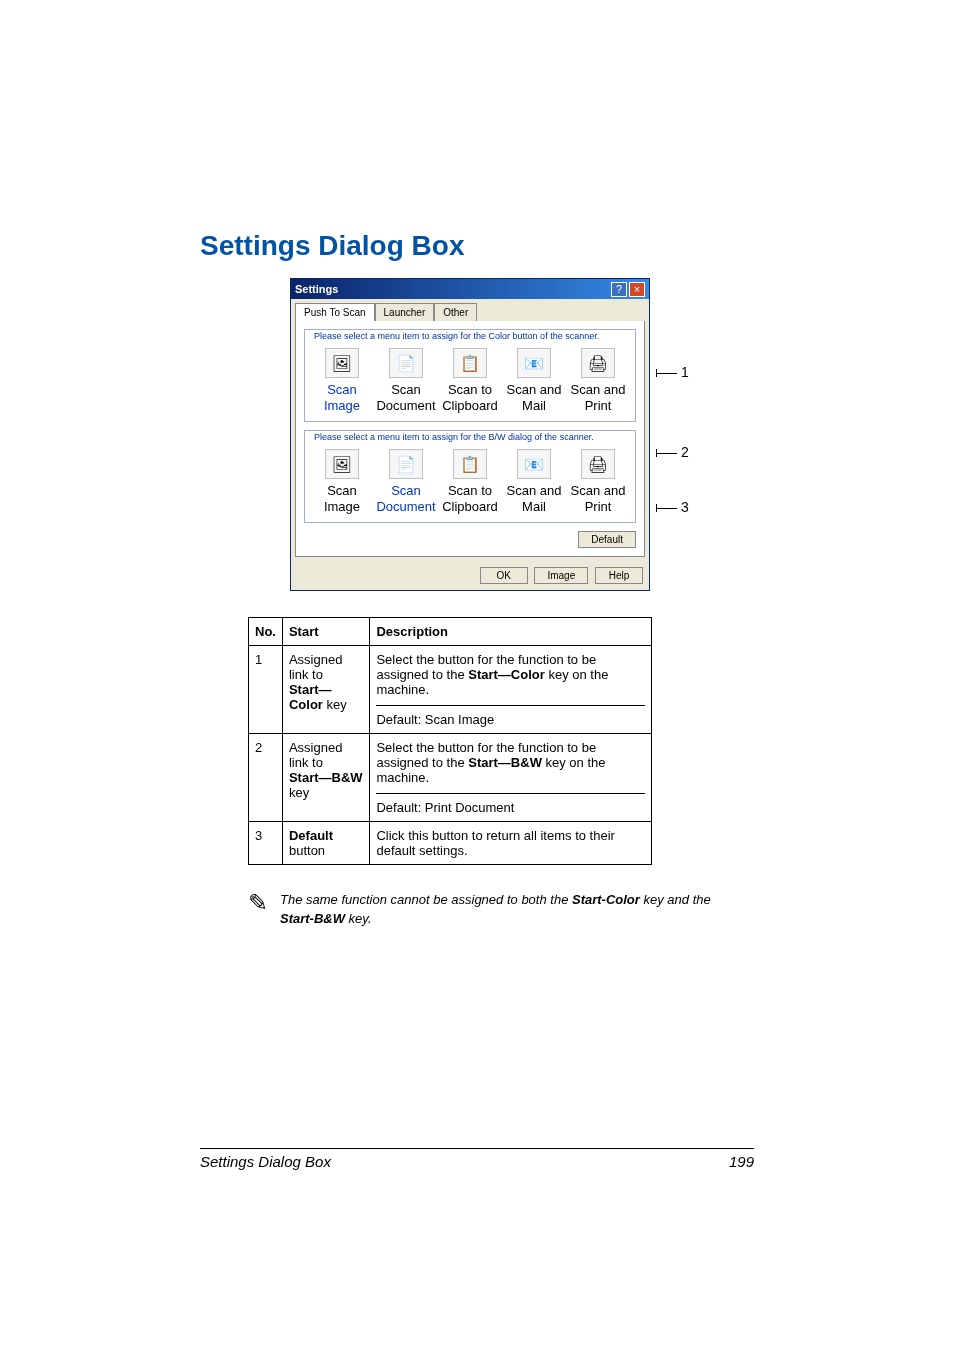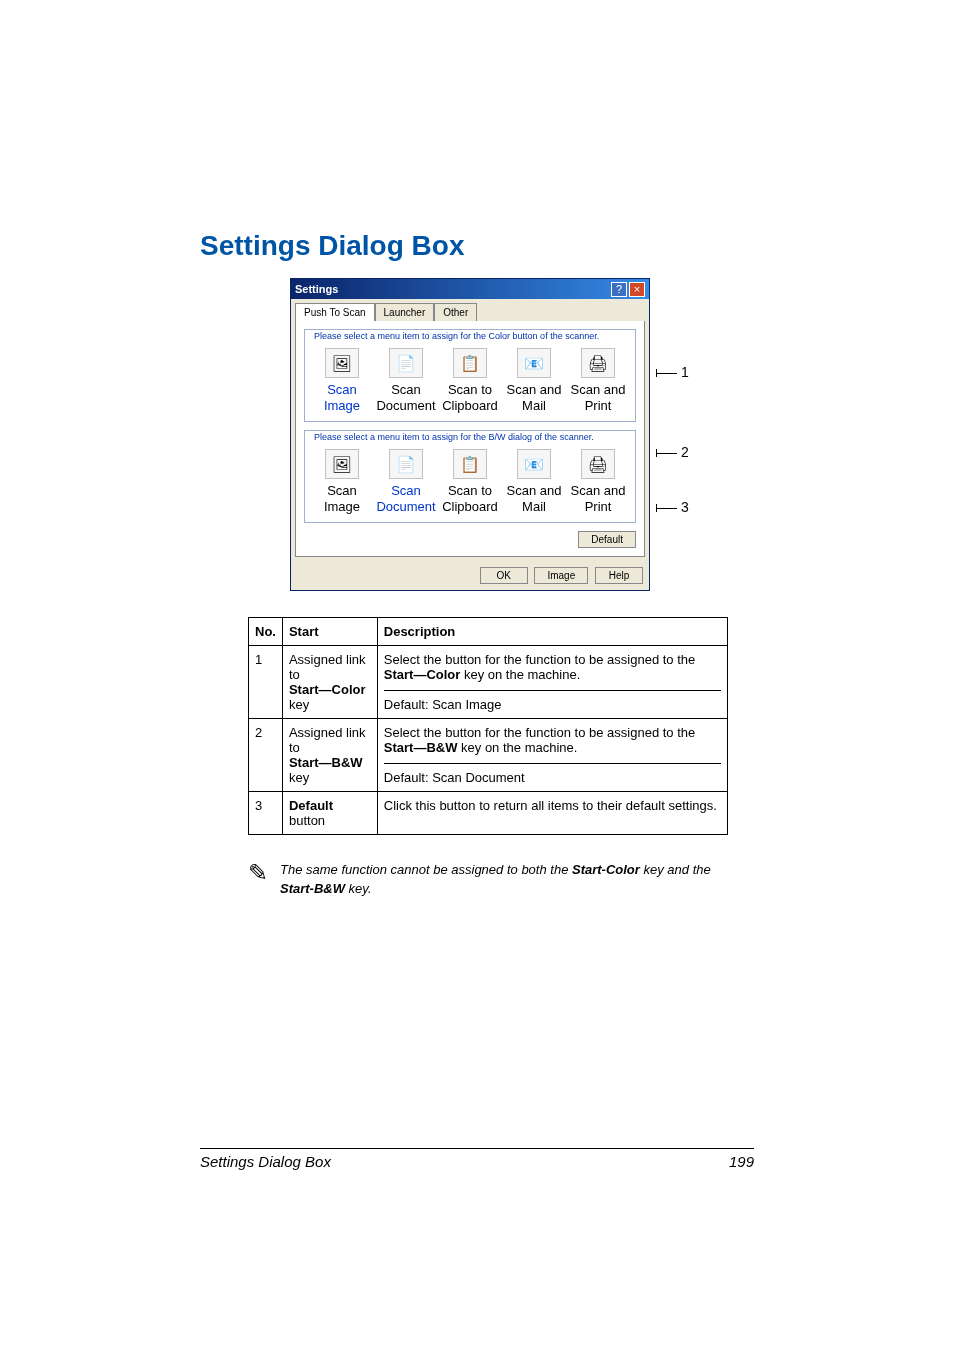--- a/index.html
+++ b/index.html
@@ -66,21 +66,21 @@
   .item { width: 62px; text-align: center; }
   .item-icon { width: 34px; height: 30px; border: 1px solid #c0c0c0; margin: 0 auto 4px; display:flex; align-items:center; justify-content:center; font-size:16px; background:#f6f6f6;}
   .item-label { font-size: 13px; line-height: 1.2; color: #000; }
   .item-label.sel { color: #0033cc; }
   .default-row { text-align: right; margin-top: 2px; }
   .winbtn { font-size: 10px; padding: 2px 12px; border: 1px solid #888; background: #ece9d8; }
   .dlg-footer { text-align: right; padding: 6px; }
   .dlg-footer .winbtn { margin-left: 4px; min-width: 48px; }
   .callout { position: absolute; font-size: 14px; }
 
-  .desc-table { margin: 26px 0 0 48px; border-collapse: collapse; font-size: 13px; width: 480px; }
+  .desc-table { margin: 26px 0 0 48px; border-collapse: collapse; font-size: 13px; width: 404px; }
   .desc-table th, .desc-table td { border: 1px solid #000; padding: 6px 6px; vertical-align: top; text-align: left; }
   .desc-table th { font-weight: bold; }
   .desc-table .sub { font-size: 13px; padding-top: 6px; }
 
   .note-row { display: flex; align-items: flex-start; margin: 26px 0 0 48px; width: 480px; }
   .note-icon { width: 32px; flex: none; font-size: 24px; line-height: 1; }
   .note-text { font-size: 13px; font-style: italic; line-height: 1.4; }
   .note-text b { font-style: italic; font-weight: bold; }
 
   .footer { position: absolute; bottom: 180px; left: 200px; right: 200px; }
@@ -214,21 +214,21 @@
     </tr>
     <tr>
       <td>2</td>
       <td>
         <span>Assigned link to </span><br>
         <b>Start—B&amp;W</b><span> key</span>
       </td>
       <td>
         <span>Select the button for the function to be assigned to the </span><b>Start—B&amp;W</b><span> key on the machine.</span>
         <div class="sub" style="border-top:1px solid #000; margin-top:8px; padding-top:6px;">
-          <span>Default: Scan Document</span>
+          <span>Default: Print Document</span>
         </div>
       </td>
     </tr>
     <tr>
       <td>3</td>
       <td>
         <b>Default</b><span> button</span>
       </td>
       <td>Click this button to return all items to their default settings.</td>
     </tr>

